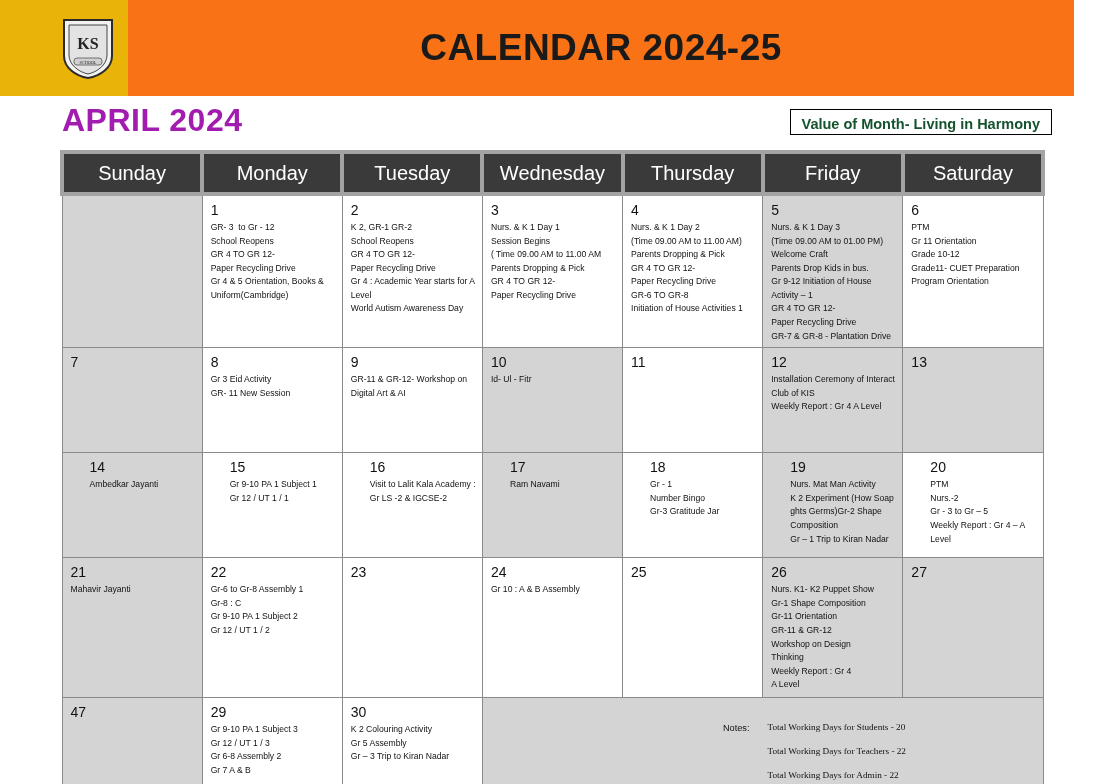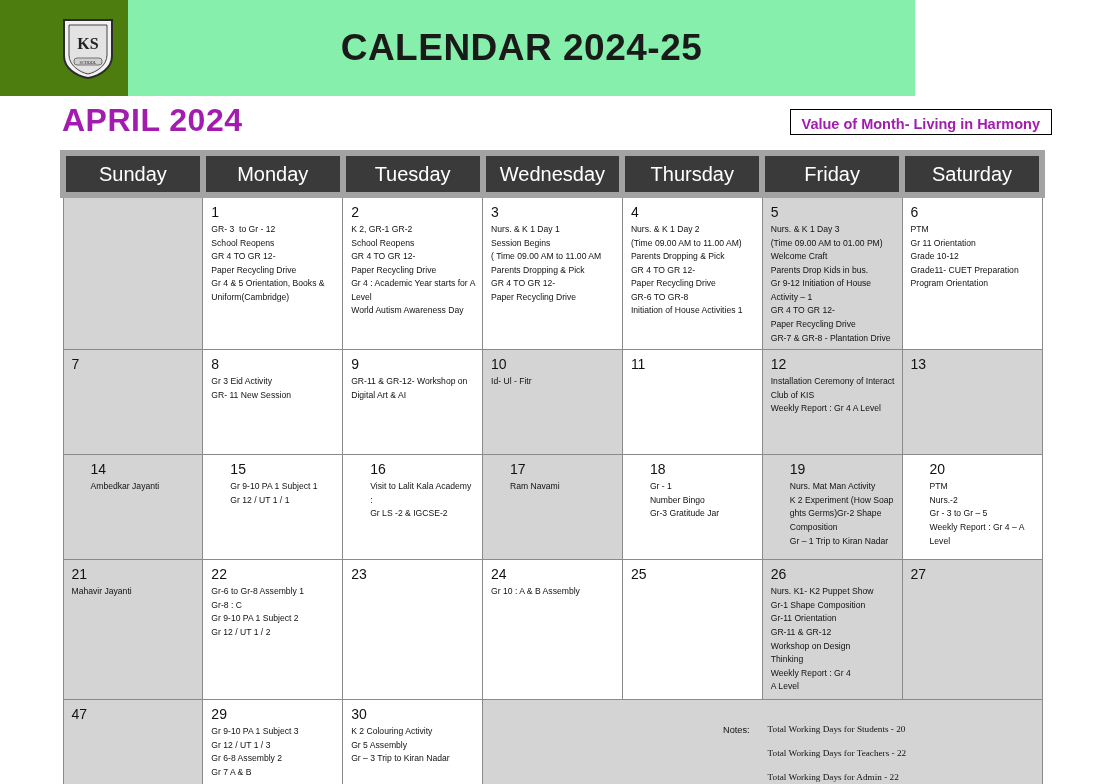--- a/index.html
+++ b/index.html
@@ -20,35 +20,35 @@
   .header {
     position: absolute;
     left: 0; top: 0;
     width: 1101px;
     height: 96px;
   }
   .logo-box {
     position: absolute;
     left: 0; top: 0;
     width: 128px; height: 96px;
-    background: #4d7c0f;
+    background: #eab308;
     display: flex;
     align-items: center;
     justify-content: center;
     padding-left: 48px;
   }
   .logo-crest {
     width: 56px; height: 64px;
     display: block;
   }
   .title-band {
     position: absolute;
     left: 128px; top: 0;
-    width: 787px; height: 96px;
-    background: #86efac;
+    width: 946px; height: 96px;
+    background: #f97316;
     display: flex;
     align-items: center;
     justify-content: center;
   }
   .title-band h1 {
     margin: 0;
     font-size: 37px;
     font-weight: bold;
     letter-spacing: 0.5px;
     color: #1a1a1a;
@@ -70,39 +70,39 @@
     color: #a21caf;
     letter-spacing: 0.5px;
   }
   .value-box {
     position: absolute;
     right: 49px; top: 13px;
     border: 1.5px solid #000;
     padding: 6px 11px 2px 11px;
     font-size: 14.5px;
     font-weight: bold;
-    color: #a21caf;
+    color: #14532d;
     background: #fff;
   }
 
   
   .cal {
     position: absolute;
     left: 60px; top: 150px;
     width: 985px;
     border-collapse: collapse;
     table-layout: fixed;
   }
   .cal th {
     background: #3a3a3a;
     color: #ffffff;
     font-weight: normal;
     font-size: 20px;
     height: 42px;
-    border: 6px solid #a3a3a3;
+    border: 4px solid #a3a3a3;
     text-align: center;
     vertical-align: middle;
   }
   .cal td {
     border: 1px solid #8a8a8a;
     vertical-align: top;
     padding: 6px 6px 4px 8px;
     background: #ffffff;
     position: relative;
   }

